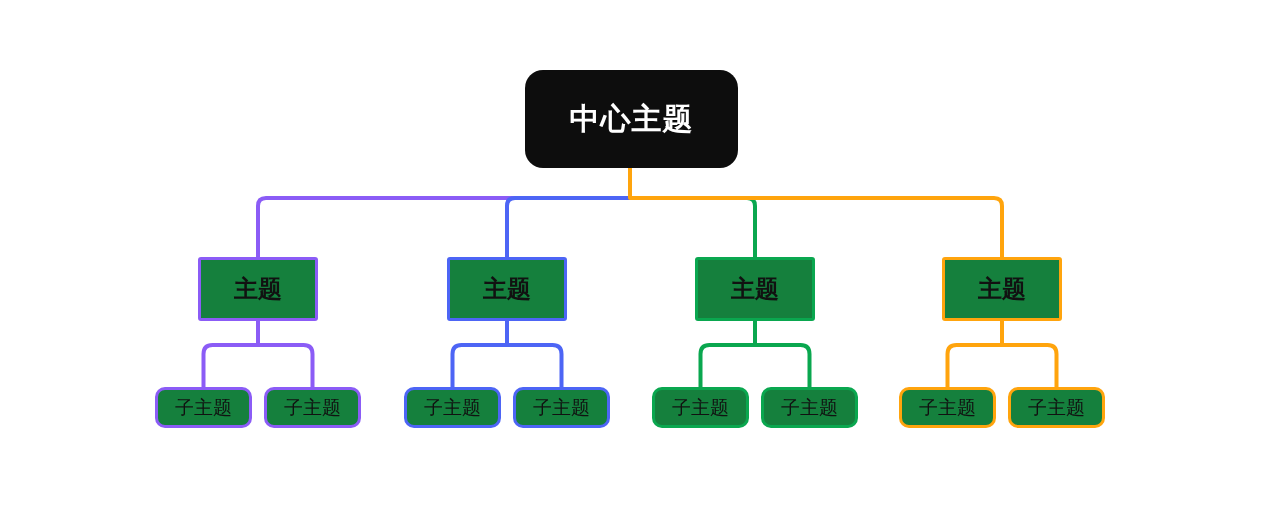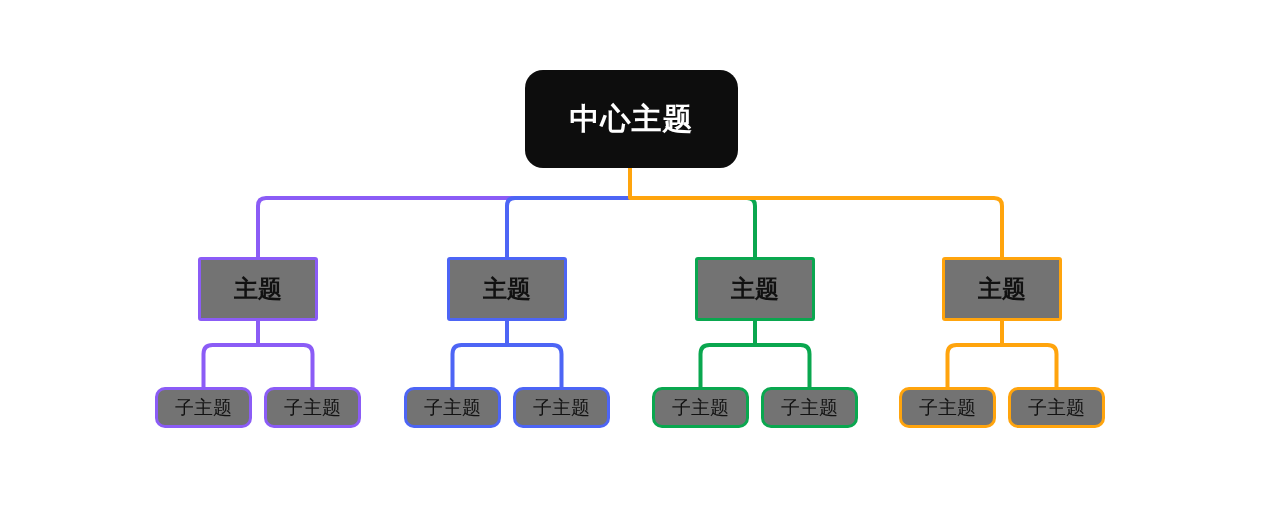--- a/index.html
+++ b/index.html
@@ -27,21 +27,21 @@
     fill: none;
     stroke-width: 4;
     stroke-linejoin: round;
   }
   .node {
     position: absolute;
     display: flex;
     align-items: center;
     justify-content: center;
     box-sizing: border-box;
-    background: #737373;
+    background: #15803d;
     cursor: default;
   }
   .root-node {
     left: 525px;
     top: 70px;
     width: 213px;
     height: 98px;
     border-radius: 18px;
     font-size: 30px;
     font-weight: 700;

